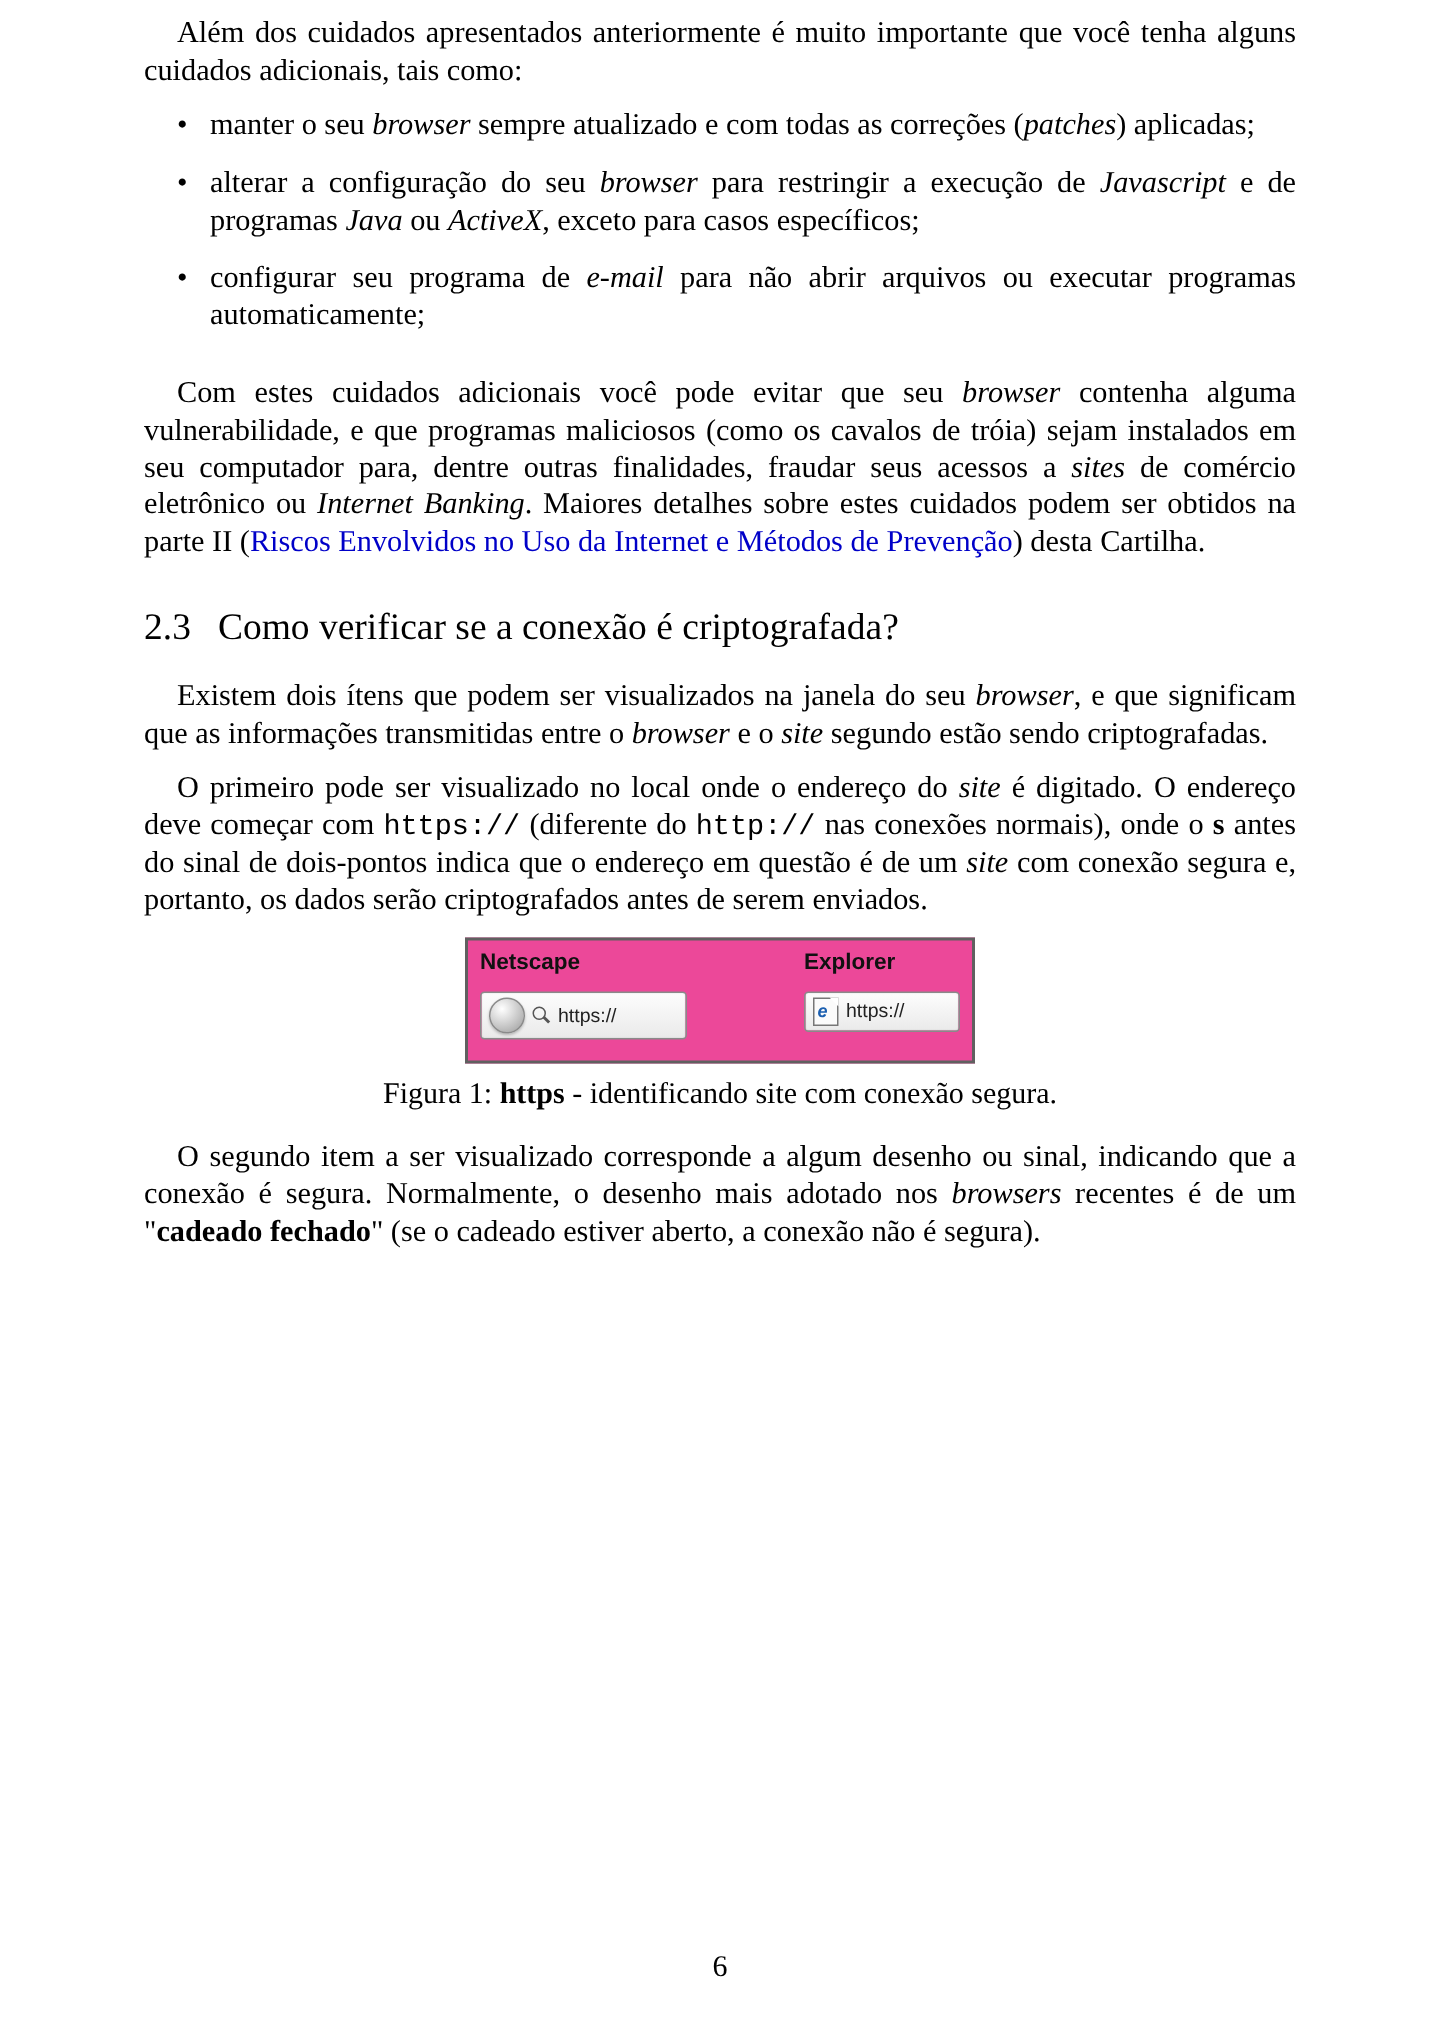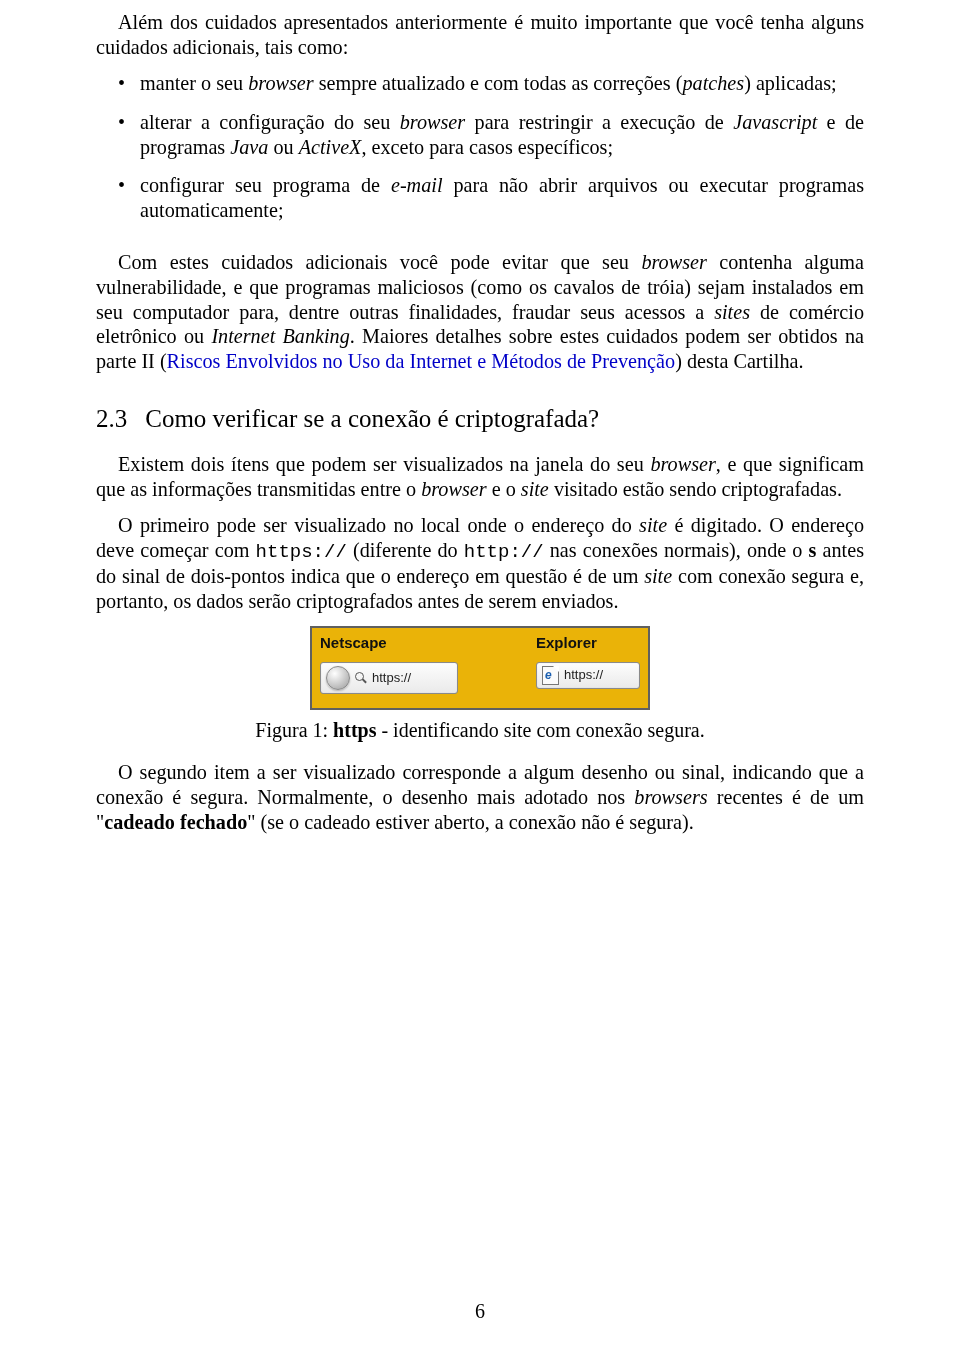--- a/index.html
+++ b/index.html
@@ -53,21 +53,21 @@
     margin: 30px 0 18px 0;
   }
   .sec-num { margin-right: 18px; }
   .figure {
     width: 340px;
     margin: 12px auto 8px auto;
   }
   .fig-frame {
     border: 2px solid #606060;
     padding: 6px 8px 14px 8px;
-    background: #eab308;
+    background: #ec4899;
   }
   .fig-row {
     display: flex;
     justify-content: space-between;
     align-items: flex-start;
   }
   .fig-col { display: flex; flex-direction: column; }
   .fig-label {
     font-family: Arial, Helvetica, sans-serif;
     font-size: 15px;
@@ -180,21 +180,21 @@
 
   <p class="indent">
     <span>Com estes cuidados adicionais você pode evitar que seu </span><span class="italic">browser</span><span> contenha alguma vulnerabilidade, e que programas maliciosos (como os cavalos de tróia) sejam instalados em seu computador para, dentre outras finalidades, fraudar seus acessos a </span><span class="italic">sites</span><span> de comércio eletrônico ou </span><span class="italic">Internet Banking</span><span>. Maiores detalhes sobre estes cuidados podem ser obtidos na parte II (</span><a href="#" class="link">Riscos Envolvidos no Uso da Internet e Métodos de Prevenção</a><span>) desta Cartilha.</span>
   </p>
 
   <h2 class="section">
     <span class="sec-num">2.3</span><span>Como verificar se a conexão é criptografada?</span>
   </h2>
 
   <p class="indent">
-    <span>Existem dois ítens que podem ser visualizados na janela do seu </span><span class="italic">browser</span><span>, e que significam que as informações transmitidas entre o </span><span class="italic">browser</span><span> e o </span><span class="italic">site</span><span> visitado estão sendo criptografadas.</span>
+    <span>Existem dois ítens que podem ser visualizados na janela do seu </span><span class="italic">browser</span><span>, e que significam que as informações transmitidas entre o </span><span class="italic">browser</span><span> e o </span><span class="italic">site</span><span> segundo estão sendo criptografadas.</span>
   </p>
 
   <p class="indent">
     <span>O primeiro pode ser visualizado no local onde o endereço do </span><span class="italic">site</span><span> é digitado. O endereço deve começar com </span><span class="mono">https://</span><span> (diferente do </span><span class="mono">http://</span><span> nas conexões normais), onde o </span><span class="bold">s</span><span> antes do sinal de dois-pontos indica que o endereço em questão é de um </span><span class="italic">site</span><span> com conexão segura e, portanto, os dados serão criptografados antes de serem enviados.</span>
   </p>
 
 
   <div class="figure">
     <div class="fig-frame">
       <div class="fig-row">

